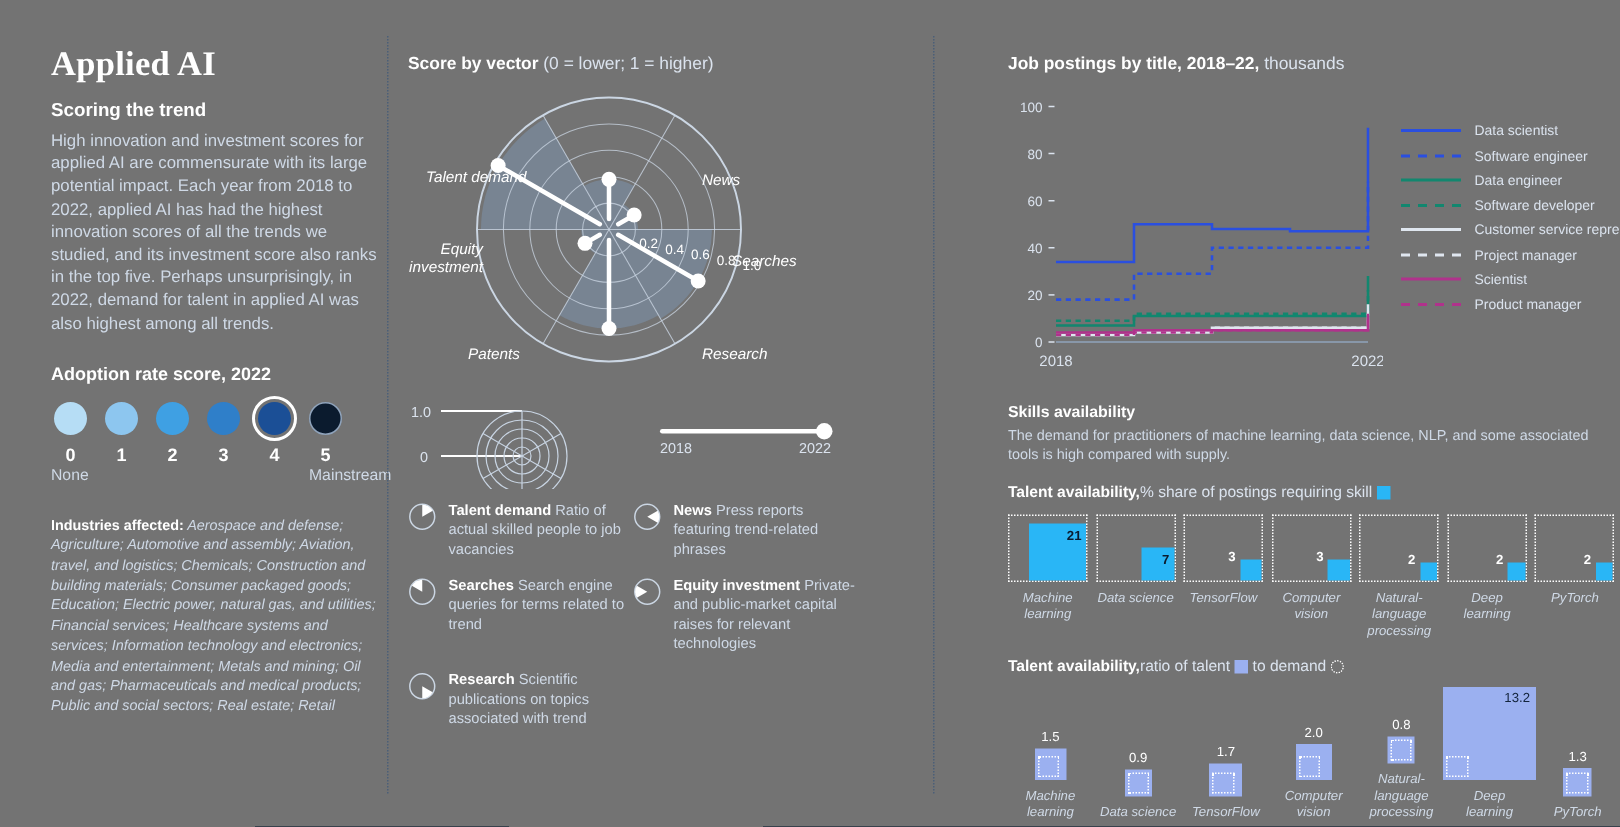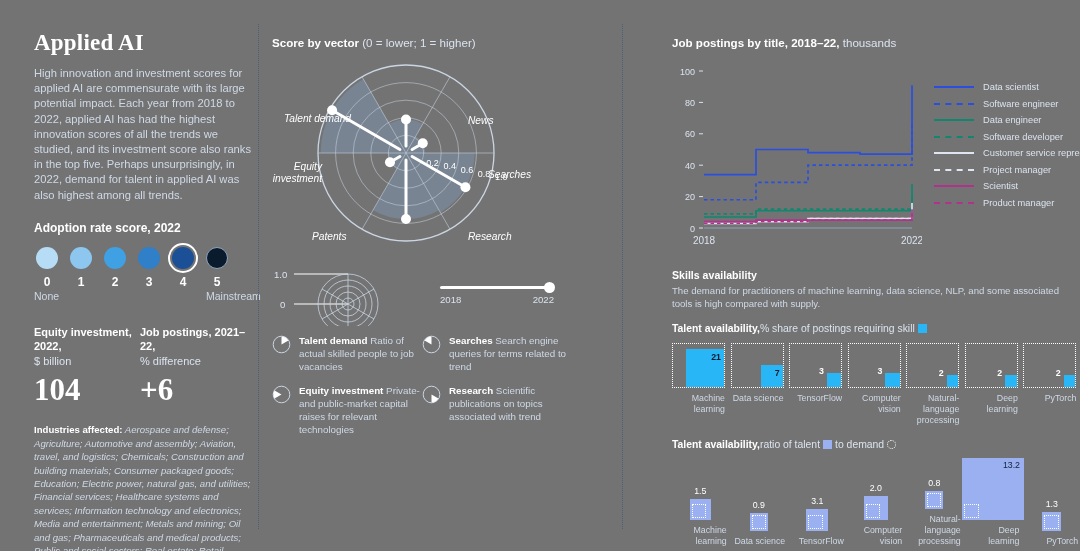--- a/index.html
+++ b/index.html
@@ -74,36 +74,37 @@
   .sw.cy{background:#29b6f6;}
   .sw.pw{background:#9bb0f0;}
   .sw.dot{border:1px dotted #ffffff;background:transparent;}
 
   .pct-row{display:flex;margin-top:9px;}
   .pct-cell{width:57px;margin-right:2px;}
   .pct-box{position:relative;width:53px;height:45px;border:1px dotted #ffffff;box-sizing:border-box;}
   .pct-sq{position:absolute;bottom:0;right:0;background:#29b6f6;}
   .pct-val{position:absolute;font-size:8.8px;color:#0b1b2e;font-weight:bold;}
   .pct-val.out{color:#ffffff;}
-  .cap{font-size:8.8px;line-height:11px;color:#cfd9e6;text-align:right;margin-top:5px;width:53px;}
+  .cap{font-size:8.8px;line-height:11px;color:#cfd9e6;text-align:center;margin-top:5px;width:53px;font-style:italic;}
 
   .rt-row{display:flex;margin-top:8px;align-items:flex-end;}
   .rt-cell{width:57px;margin-right:2px;display:flex;flex-direction:column;align-items:center;}
   .rt-num{font-size:8.8px;color:#ffffff;margin-bottom:3px;}
   .rt-sq{background:#9bb0f0;position:relative;}
   .rt-dem{position:absolute;left:2px;bottom:2px;border:1px dotted #ffffff;box-sizing:border-box;}
   .rt-inner{position:absolute;top:2px;right:4px;font-size:8.8px;color:#13243c;}
 </style>
 </head>
 <body>
 
 <div class="page">
 
   <div class="col-left">
     <div class="hd-serif">Applied AI</div>
+    <div class="sub-hd">Scoring the trend</div>
     <p class="body-txt">High innovation and investment scores for applied AI are commensurate with its large potential impact. Each year from 2018 to 2022, applied AI has had the highest innovation scores of all the trends we studied, and its investment score also ranks in the top five. Perhaps unsurprisingly, in 2022, demand for talent in applied AI was also highest among all trends.</p>
 
     <div class="sec-hd">Adoption rate score, 2022</div>
     <div class="dots-row" id="adoption-dots">
         <div class="dot-wrap">
           <div class="dot" style="background: rgb(182, 221, 245);"></div>
         </div>
         <div class="dot-wrap">
           <div class="dot" style="background: rgb(141, 198, 239);"></div>
         </div>
@@ -126,32 +127,20 @@
         <div class="dot-num">2</div>
         <div class="dot-num">3</div>
         <div class="dot-num">4</div>
         <div class="dot-num">5</div>
       </div>
     <div class="dot-ends">
       <span class="l">None</span>
       <span class="r">Mainstream</span>
     </div>
 
-    <div class="stats">
-      <div class="stat">
-        <div class="lbl"><span>Equity investment, 2022,</span><br>
-          <span class="light">$ billion</span></div>
-        <div class="big">104</div>
-      </div>
-      <div class="stat">
-        <div class="lbl"><span>Job postings, 2021–22,</span><br>
-          <span class="light">% difference</span></div>
-        <div class="big">+6</div>
-      </div>
-    </div>
 
     <div class="ind">
       <b>Industries affected:</b><span> Aerospace and defense; Agriculture; Automotive and assembly; Aviation, travel, and logistics;  Chemicals; Construction and building materials; Consumer packaged goods; Education; Electric power, natural gas, and utilities; Financial services; Healthcare systems and services; Information technology and electronics; Media and entertainment; Metals and mining; Oil and gas; Pharmaceuticals and medical products; Public and social sectors; Real estate; Retail</span>
     </div>
   </div>
 
   <div class="vdiv" style="left:258px"></div>
   <div class="vdiv" style="left:622px"></div>
 
   <div class="col-mid">
@@ -238,20 +227,27 @@
         <div class="def">
           <div class="ic"><svg width="19" height="19">
               <circle cx="9.5" cy="9.5" r="8.3" fill="none" stroke="#cbd6e3" stroke-width="1"></circle>
               <path d="M 9.5 9.5 L 9.499999999999998 1.5 A 8 8 0 0 1 16.428203230275507 5.4999999999999964 Z" fill="#ffffff"></path>
             </svg></div>
           <div class="tx"><b>Talent demand</b><span> Ratio of actual skilled people to job vacancies</span></div>
         </div>
         <div class="def">
           <div class="ic"><svg width="19" height="19">
               <circle cx="9.5" cy="9.5" r="8.3" fill="none" stroke="#cbd6e3" stroke-width="1"></circle>
+              <path d="M 9.5 9.5 L 16.42820323027551 5.5 A 8 8 0 0 1 16.42820323027551 13.5 Z" fill="#ffffff"></path>
+            </svg></div>
+          <div class="tx"><b>News</b><span> Press reports featuring trend-related phrases</span></div>
+        </div>
+        <div class="def">
+          <div class="ic"><svg width="19" height="19">
+              <circle cx="9.5" cy="9.5" r="8.3" fill="none" stroke="#cbd6e3" stroke-width="1"></circle>
               <path d="M 9.5 9.5 L 2.5717967697244912 5.499999999999999 A 8 8 0 0 1 9.499999999999998 1.5 Z" fill="#ffffff"></path>
             </svg></div>
           <div class="tx"><b>Searches</b><span> Search engine queries for terms related to trend</span></div>
         </div>
         <div class="def">
           <div class="ic"><svg width="19" height="19">
               <circle cx="9.5" cy="9.5" r="8.3" fill="none" stroke="#cbd6e3" stroke-width="1"></circle>
               <path d="M 9.5 9.5 L 2.5717967697244903 13.5 A 8 8 0 0 1 2.5717967697244912 5.499999999999999 Z" fill="#ffffff"></path>
             </svg></div>
           <div class="tx"><b>Equity investment</b><span> Private- and public-market capital raises for relevant technologies</span></div>
@@ -413,21 +409,21 @@
           <div class="cap">Machine learning</div>
         </div>
         <div class="rt-cell">
           <div class="rt-num">0.9</div>
           <div class="rt-sq" style="width: 18px; height: 18px;">
             <div class="rt-dem" style="width: 14px; height: 14px;"></div>
           </div>
           <div class="cap">Data science</div>
         </div>
         <div class="rt-cell">
-          <div class="rt-num">3.1</div>
+          <div class="rt-num">1.7</div>
           <div class="rt-sq" style="width: 22.25px; height: 22.25px;">
             <div class="rt-dem" style="width: 14.5052px; height: 14.5052px;"></div>
           </div>
           <div class="cap">TensorFlow</div>
         </div>
         <div class="rt-cell">
           <div class="rt-num">2.0</div>
           <div class="rt-sq" style="width: 24.1335px; height: 24.1335px;">
             <div class="rt-dem" style="width: 14.5052px; height: 14.5052px;"></div>
           </div>

